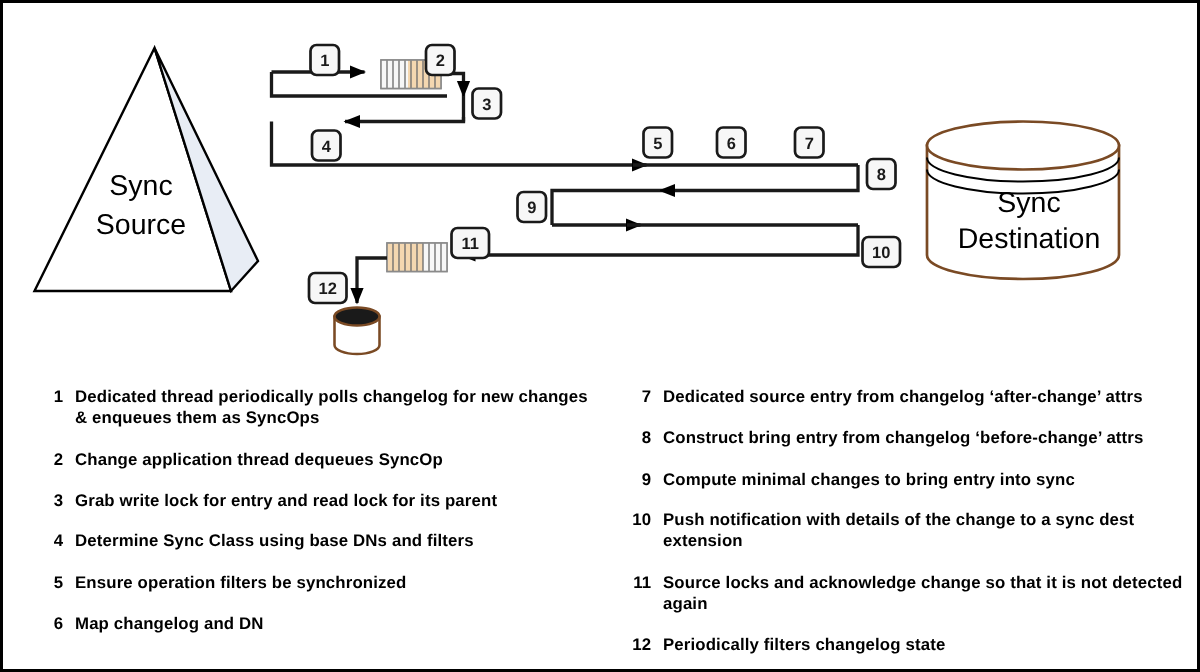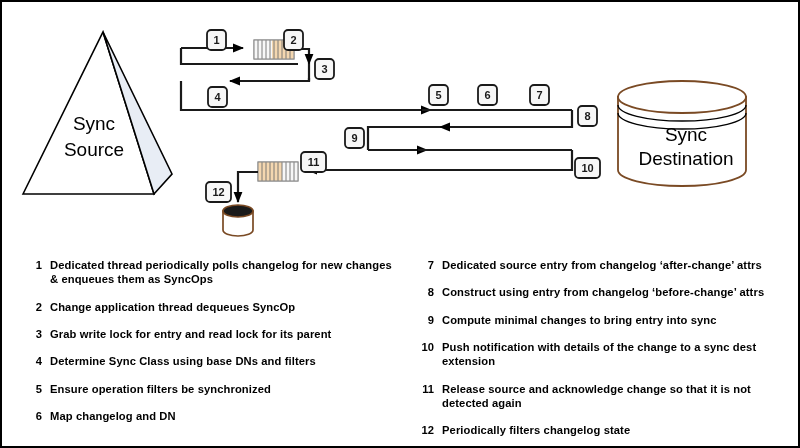--- a/index.html
+++ b/index.html
@@ -268,33 +268,33 @@
       </div>
     </div>
 
     <div class="legend-col right">
       <div class="legend-item">
         <span class="legend-num">7</span>
         <span class="legend-text">Dedicated source entry from changelog ‘after-change’ attrs</span>
       </div>
       <div class="legend-item">
         <span class="legend-num">8</span>
-        <span class="legend-text">Construct using entry from changelog ‘before-change’ attrs</span>
+        <span class="legend-text">Construct bring entry from changelog ‘before-change’ attrs</span>
       </div>
       <div class="legend-item">
         <span class="legend-num">9</span>
         <span class="legend-text">Compute minimal changes to bring entry into sync</span>
       </div>
       <div class="legend-item">
         <span class="legend-num">10</span>
         <span class="legend-text">Push notification with details of the change to a sync dest extension</span>
       </div>
       <div class="legend-item">
         <span class="legend-num">11</span>
-        <span class="legend-text">Release source and acknowledge change so that it is not detected again</span>
+        <span class="legend-text">Source locks and acknowledge change so that it is not detected again</span>
       </div>
       <div class="legend-item">
         <span class="legend-num">12</span>
         <span class="legend-text">Periodically filters  changelog state</span>
       </div>
     </div>
 
   </div>
 </div>
 

